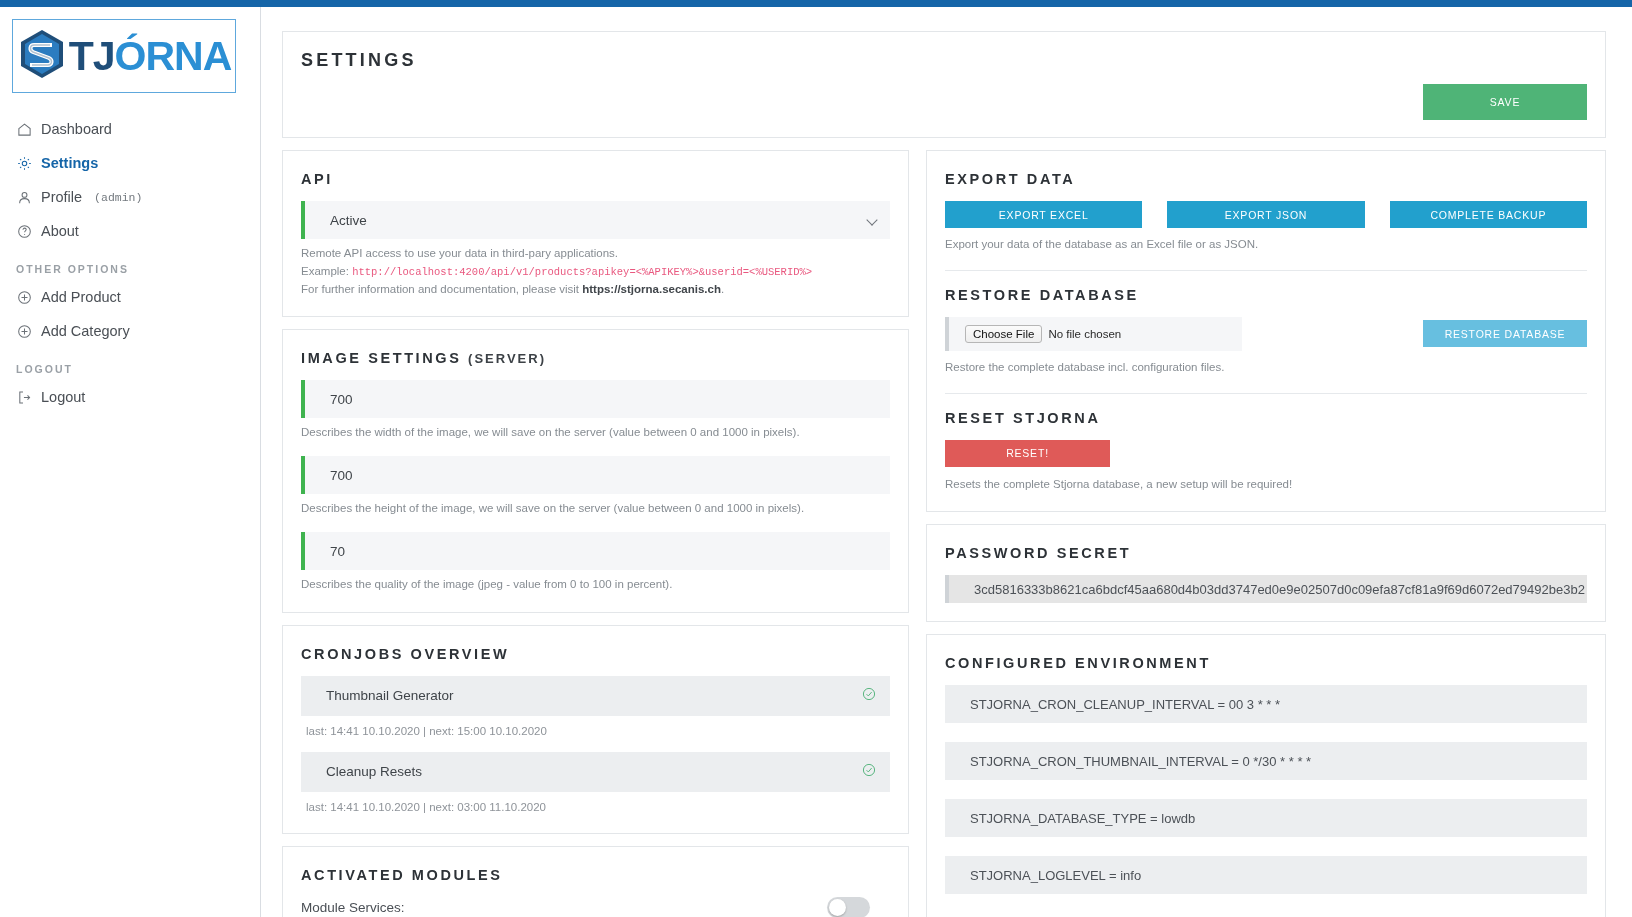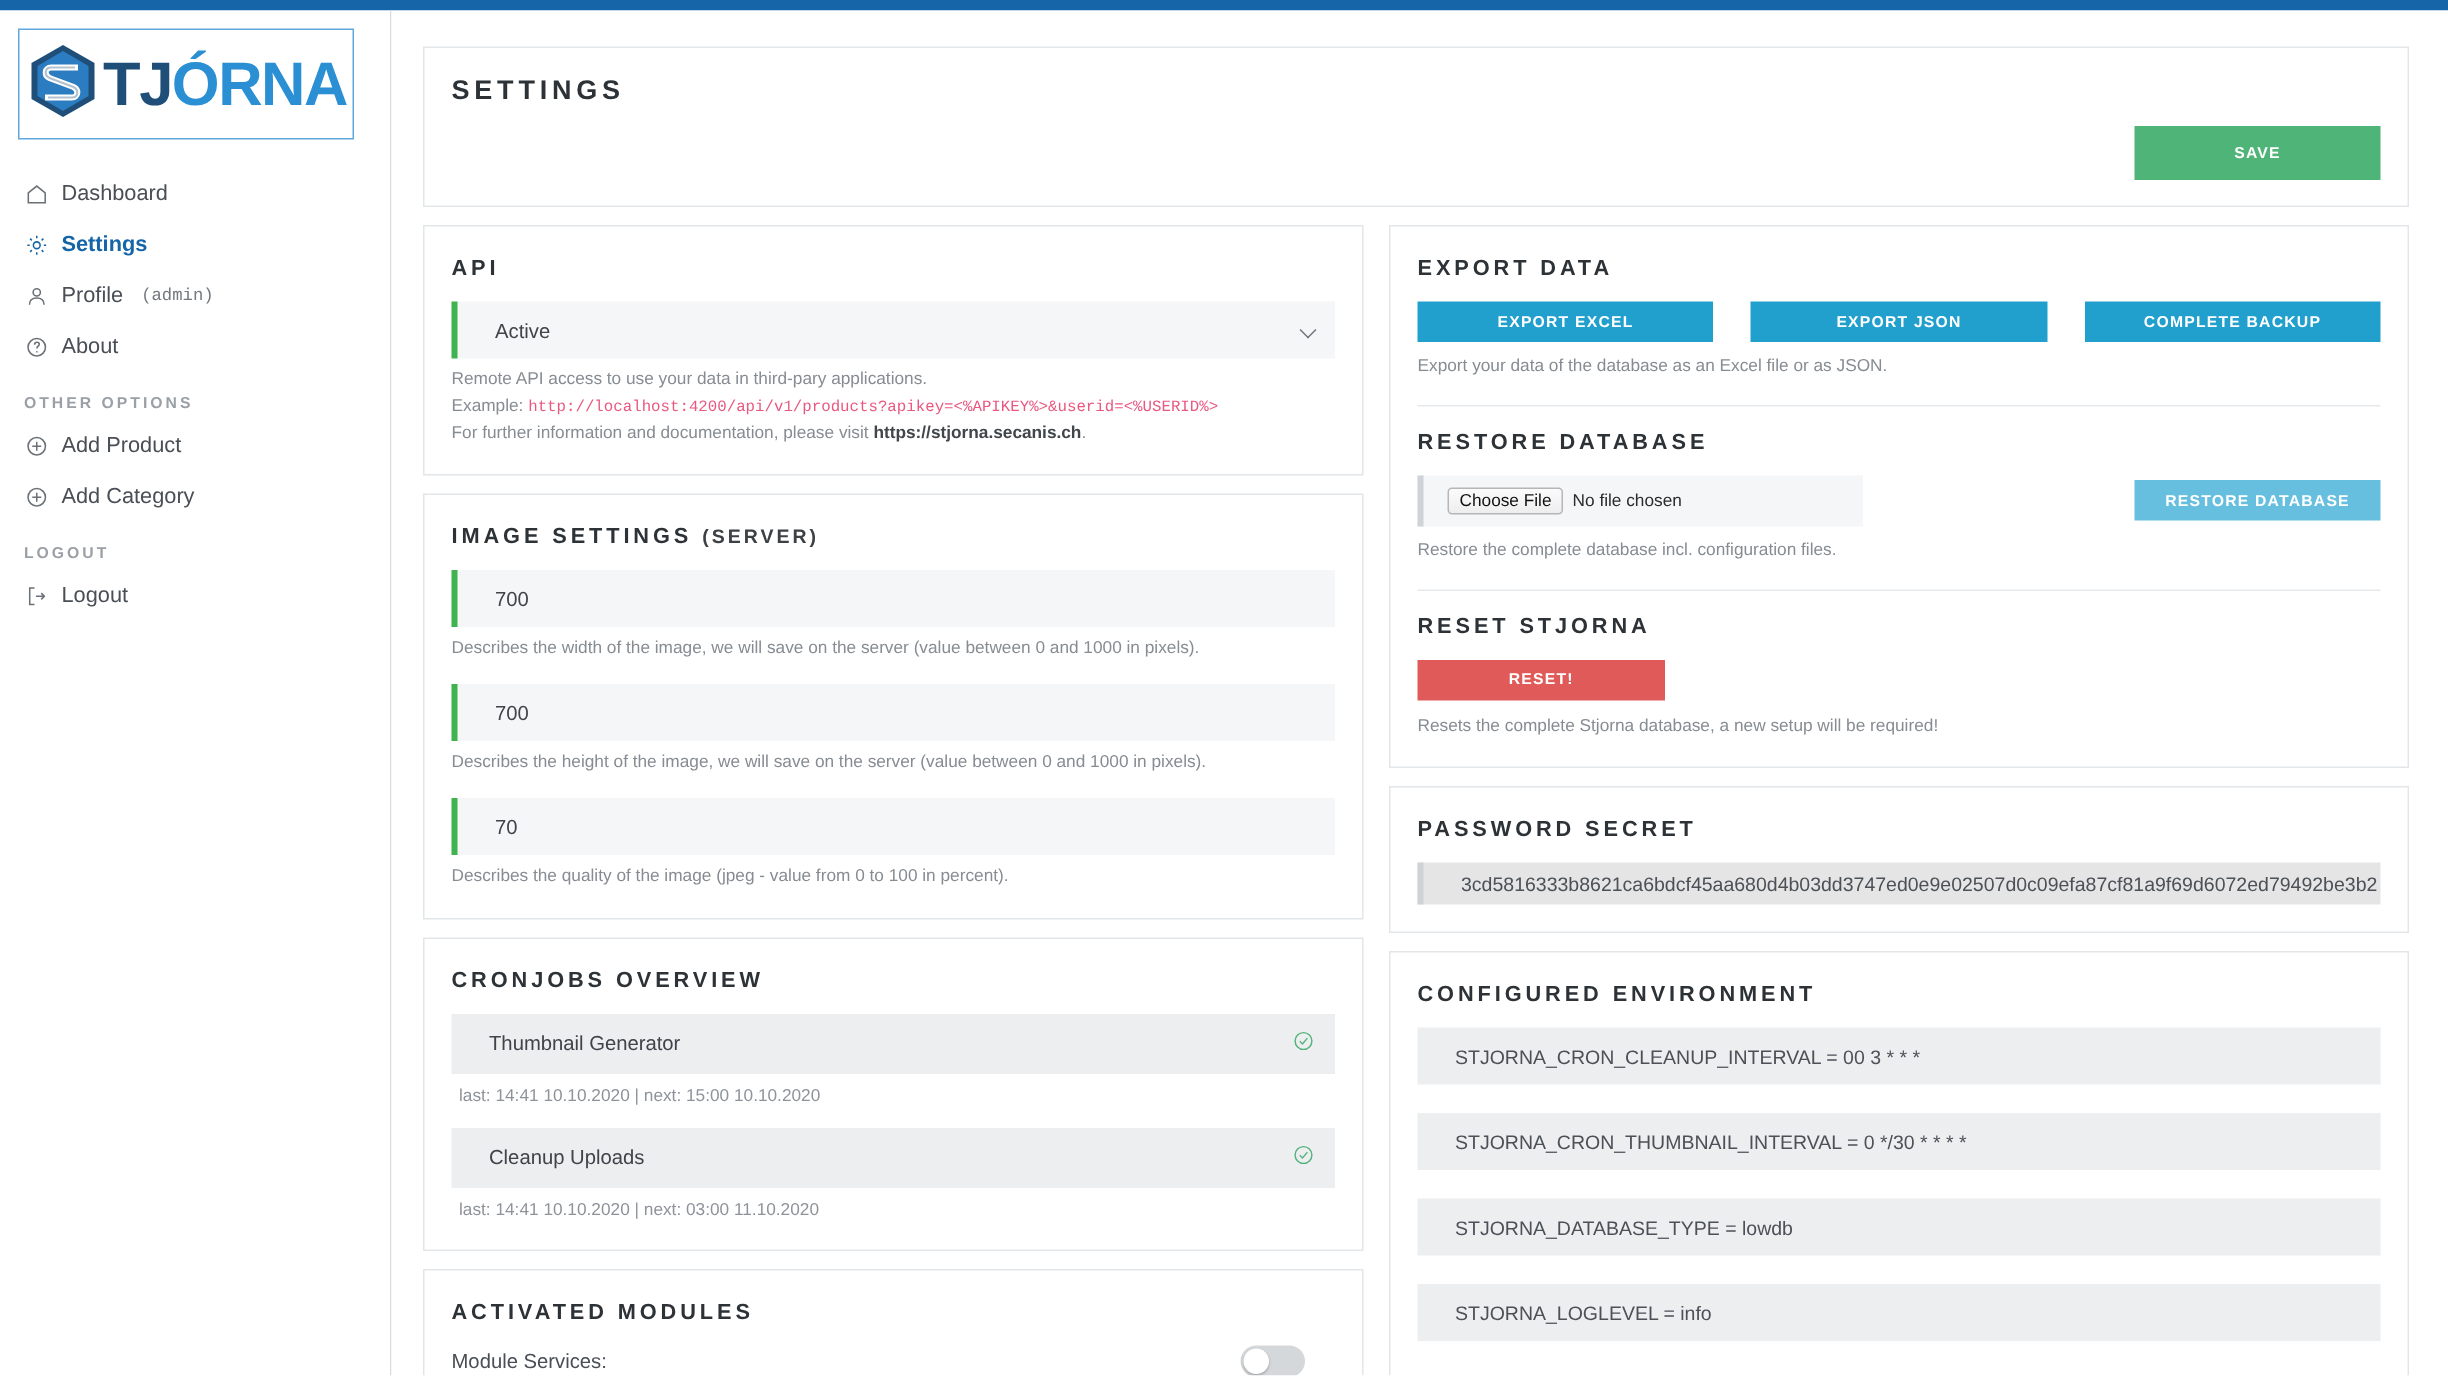--- a/index.html
+++ b/index.html
@@ -59,21 +59,21 @@
     background: #fff; border: 1px solid #e3e6e9;
     margin-bottom: 12px;
   }
   .card-pad { padding: 20px 18px 18px 18px; }
   .header-card { padding: 18px 18px 18px 18px; position: relative; height: 107px; }
   .page-title {
     font-size: 18px; font-weight: 700; letter-spacing: 3.2px;
     color: #2d3237; text-transform: uppercase;
   }
   .btn {
-    border: none; color: #fff; font-size: 10.5px; font-weight: 700;
+    border: none; color: #fff; font-size: 10.5px; font-weight: 400;
     letter-spacing: 0.8px; cursor: pointer; text-transform: uppercase;
     font-family: "Liberation Sans", sans-serif;
   }
   .btn-save {
     background: #4fb477; width: 164px; height: 36px;
     position: absolute; right: 18px; bottom: 17px;
   }
   .cols { display: flex; gap: 17px; align-items: flex-start; }
   .col-left { width: 627px; flex: 0 0 627px; }
   .col-right { flex: 1; }
@@ -316,21 +316,21 @@
             <span class="check">
               <svg width="14" height="14" viewBox="0 0 16 16" fill="none" stroke="#54b37c" stroke-width="1.1">
                 <circle cx="8" cy="8" r="6.4"></circle>
                   <path d="M5.2 8.2 L7.2 10.2 L11 5.8"></path>
               </svg>
             </span>
           </div>
           <div class="cron-meta">last: 14:41 10.10.2020 | next: 15:00 10.10.2020</div>
 
           <div class="cron-row">
-            <span>Cleanup Uploads</span>
+            <span>Cleanup Resets</span>
             <span class="check">
               <svg width="14" height="14" viewBox="0 0 16 16" fill="none" stroke="#54b37c" stroke-width="1.1">
                 <circle cx="8" cy="8" r="6.4"></circle>
                   <path d="M5.2 8.2 L7.2 10.2 L11 5.8"></path>
               </svg>
             </span>
           </div>
           <div class="cron-meta" style="margin-bottom:2px">last: 14:41 10.10.2020 | next: 03:00 11.10.2020</div>
         </section>
 

